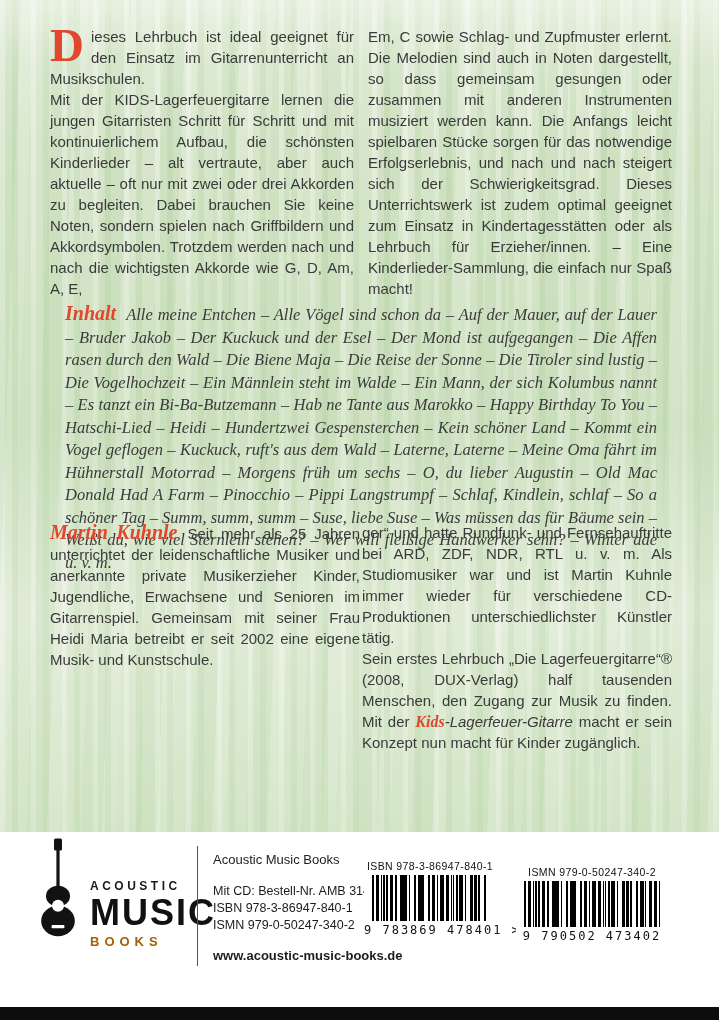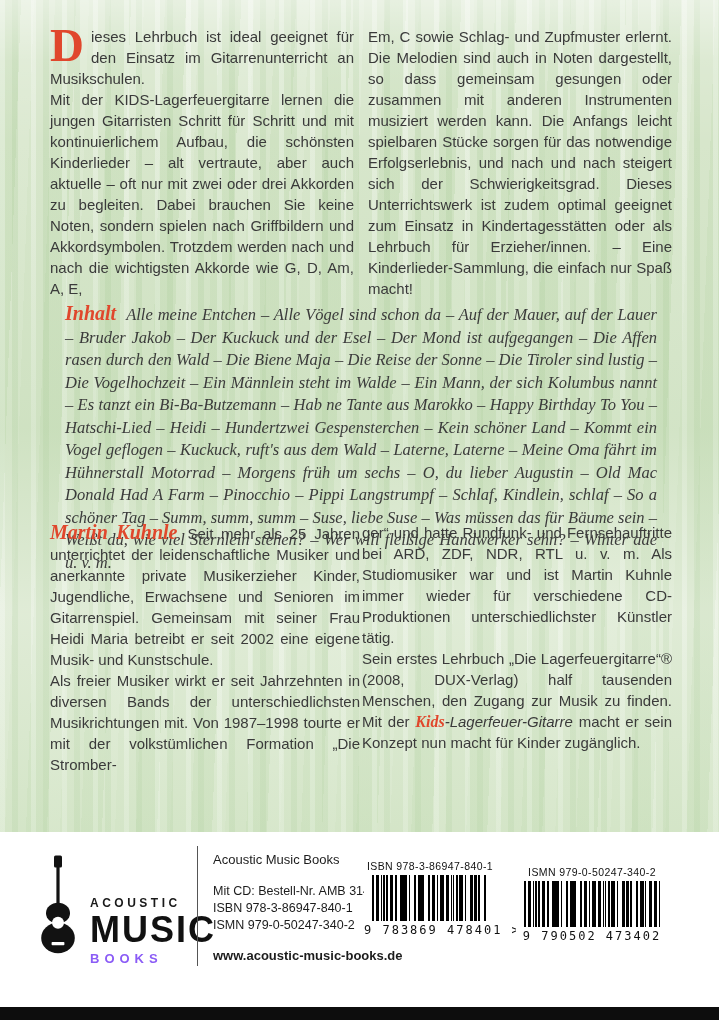--- a/index.html
+++ b/index.html
@@ -29,26 +29,26 @@
   }
   .kids{
     font-family:"Liberation Serif",serif;font-style:italic;font-weight:bold;
     color:#e0472c;font-size:16px;
   }
   .ital{font-style:italic;}
 
   
   .footer{position:absolute;top:832px;left:0;width:719px;height:175px;background:#ffffff;}
   .bottom-bar{position:absolute;top:1007px;left:0;width:719px;height:13px;background:#0d0d0d;}
-  .logo{position:absolute;left:34px;top:21px;display:flex;align-items:flex-end;justify-content:space-between;}
+  .logo{position:absolute;left:34px;top:4px;display:flex;align-items:flex-end;justify-content:space-between;}
   .guitar{display:block;}
   .brand{margin-left:8px;margin-bottom:10px;line-height:1;}
   .brand-acoustic{font-size:12px;letter-spacing:3.5px;font-weight:bold;color:#1a1a1a;margin-bottom:3px;}
   .brand-music{font-size:36px;font-weight:bold;letter-spacing:2px;color:#111;margin-bottom:4px;}
-  .brand-books{font-size:13px;font-weight:bold;letter-spacing:5px;color:#8b5cf6;}
+  .brand-books{font-size:13px;font-weight:bold;letter-spacing:5px;color:#a16207;}
   .divider{position:absolute;left:197px;top:14px;width:1px;height:120px;background:#555;}
   .pubinfo{position:absolute;left:213px;top:20px;font-size:12.5px;color:#1c1c1c;}
   .pub-name{font-size:13px;margin:0 0 16px 0;}
   .pub-line{margin:0;line-height:17px;}
   .pub-site{margin:14px 0 0 0;font-weight:bold;font-size:13px;}
   .barcode{position:absolute;text-align:center;background:#fff;}
   .bc1{left:364px;top:28px;width:132px;}
   .bc2{left:516px;top:34px;width:152px;}
   .bc-label{font-size:10.5px;letter-spacing:.4px;color:#111;margin-bottom:3px;white-space:nowrap;}
   .bars{
@@ -77,21 +77,20 @@
     </div>
   </section>
 
   <section class="inhalt">
     <p class="inhalt-p"><span class="red-label">Inhalt</span><span>Alle meine Entchen – Alle Vögel sind schon da – Auf der Mauer, auf der Lauer – Bruder Jakob – Der Kuckuck und der Esel – Der Mond ist aufgegangen – Die Affen rasen durch den Wald – Die Biene Maja – Die Reise der Sonne – Die Tiroler sind lustig – Die Vogelhochzeit – Ein Männlein steht im Walde – Ein Mann, der sich Kolumbus nannt – Es tanzt ein Bi-Ba-Butzemann – Hab ne Tante aus Marokko – Happy Birthday To You – Hatschi-Lied – Heidi – Hundertzwei Gespensterchen – Kein schöner Land – Kommt ein Vogel geflogen – Kuckuck, ruft's aus dem Wald – Laterne, Laterne – Meine Oma fährt im Hühnerstall Motorrad – Morgens früh um sechs – O, du lieber Augustin – Old Mac Donald Had A Farm – Pinocchio – Pippi Langstrumpf – Schlaf, Kindlein, schlaf – So a schöner Tag – Summ, summ, summ – Suse, liebe Suse – Was müssen das für Bäume sein – Weißt du, wie viel Sternlein stehen? – Wer will fleißige Handwerker sehn? – Winter ade  u. v. m.</span></p>
   </section>
 
   <section class="bio">
     <div class="col">
       <p class="p"><span class="red-label">Martin Kuhnle</span><span>Seit mehr als 25 Jahren unterrichtet der leidenschaftliche Musiker und anerkannte private Musikerzieher Kinder, Jugendliche, Erwachsene und Senioren im Gitarrenspiel. Gemeinsam mit seiner Frau Heidi Maria betreibt er seit 2002 eine eigene Musik- und Kunstschule.</span></p>
-      <p class="p">Als freier Musiker wirkt er seit Jahrzehnten in diversen Bands der unterschiedlichsten Musikrichtungen mit. Von 1987–1998 tourte er mit der volkstümlichen Formation „Die Stromber-</p>
     </div>
     <div class="col">
       <p class="p">ger“ und hatte Rundfunk- und Fernsehauftritte bei ARD, ZDF, NDR, RTL u. v. m. Als Studiomusiker war und ist Martin Kuhnle immer wieder für verschiedene CD-Produktionen unterschiedlichster Künstler tätig.</p>
       <p class="p"><span>Sein erstes Lehrbuch „Die Lagerfeuergitarre“® (2008, DUX-Verlag) half tausenden Menschen, den Zugang zur Musik zu finden. Mit der </span><span class="kids">Kids</span><span class="ital">-Lagerfeuer-Gitarre</span><span> macht er sein Konzept nun macht für Kinder zugänglich.</span></p>
     </div>
   </section>
 
   <footer class="footer">
 
     <div class="logo">

